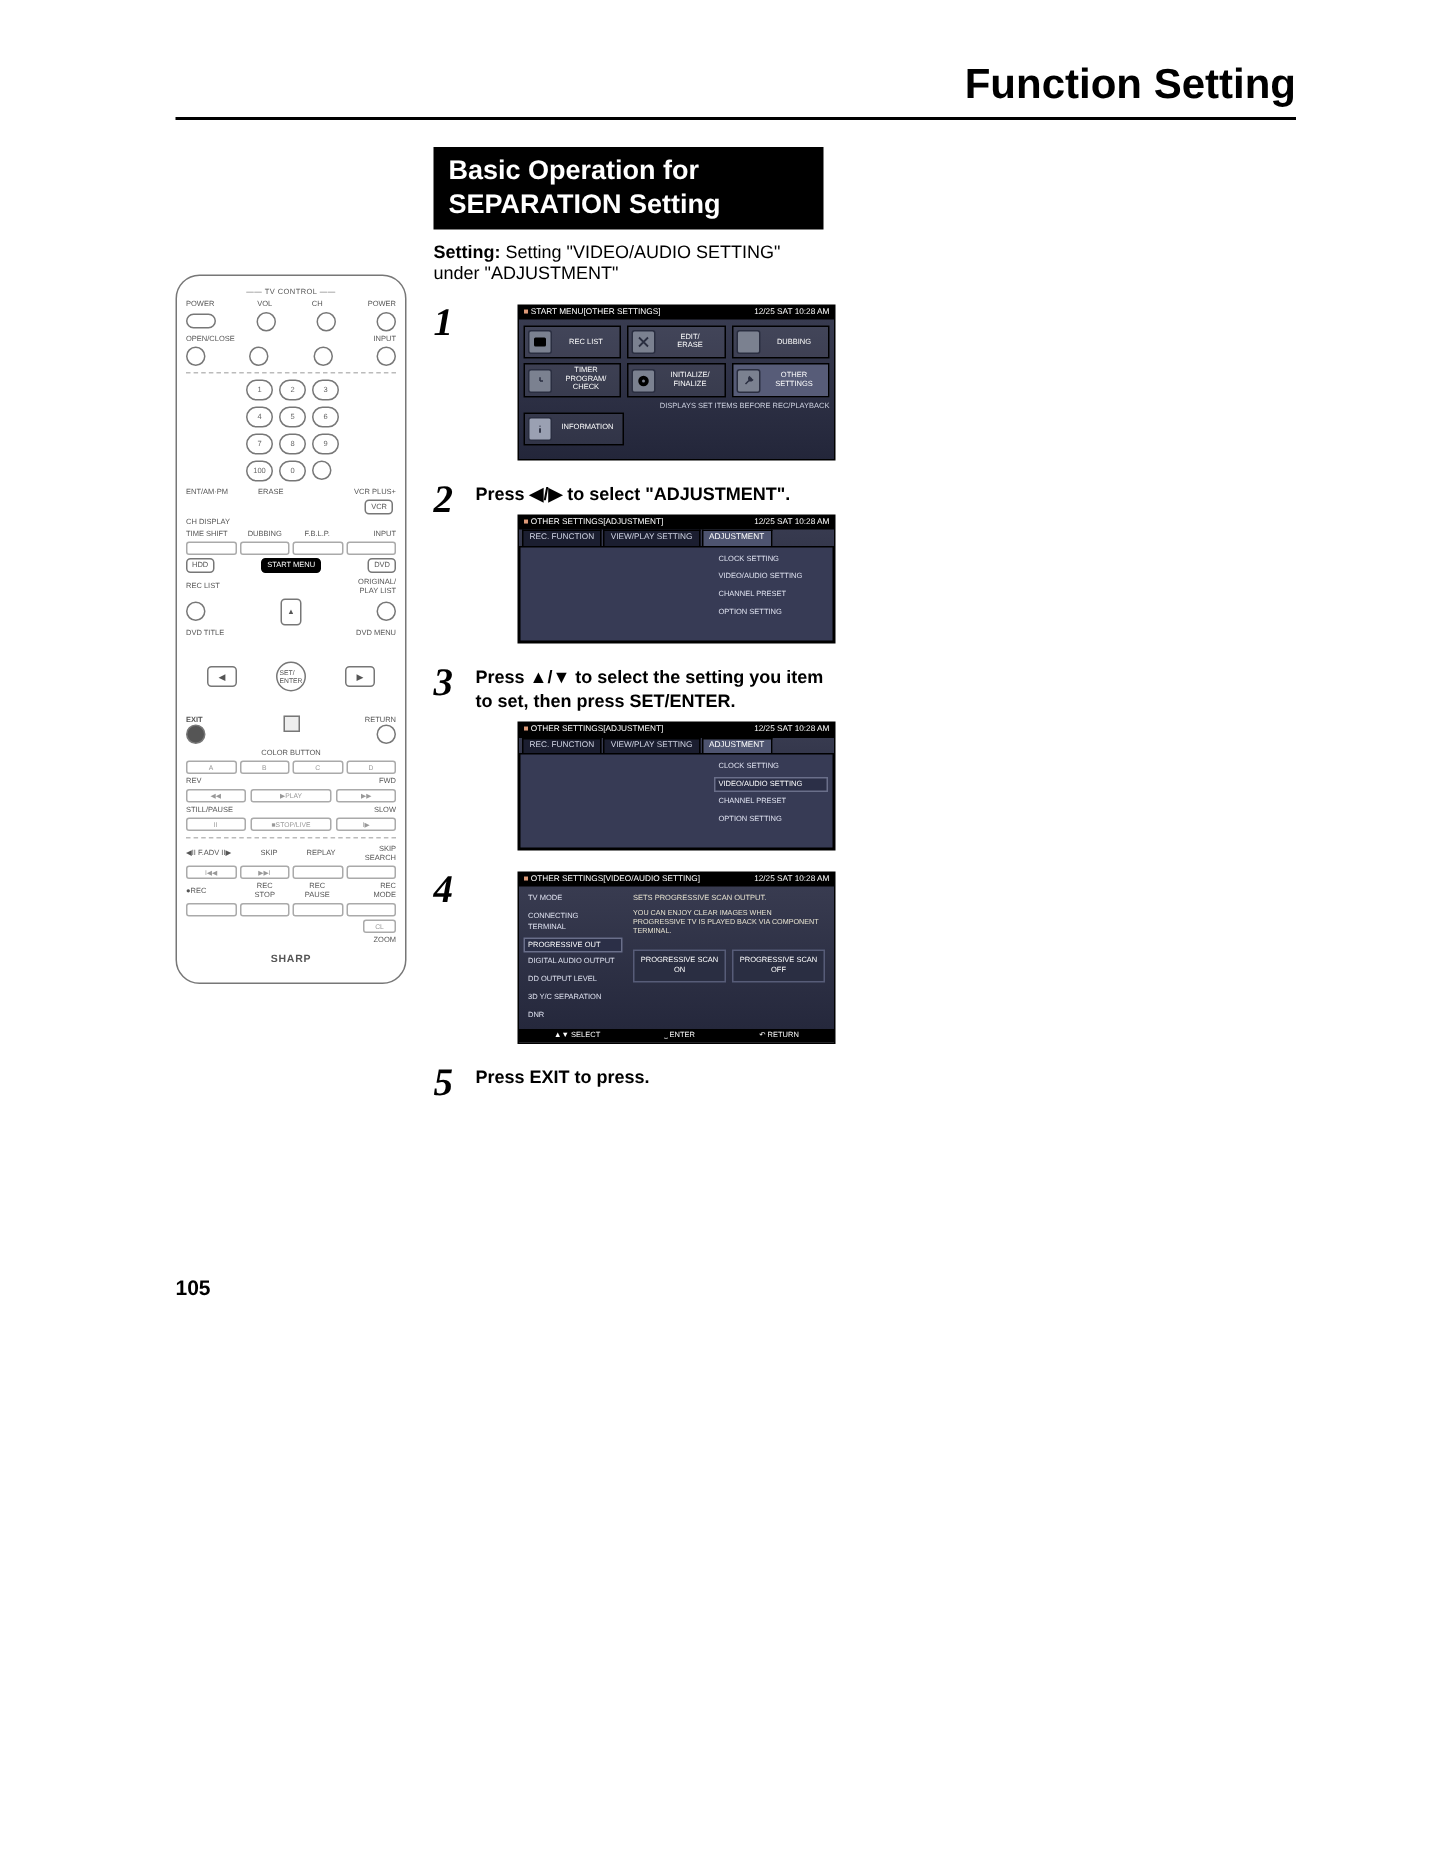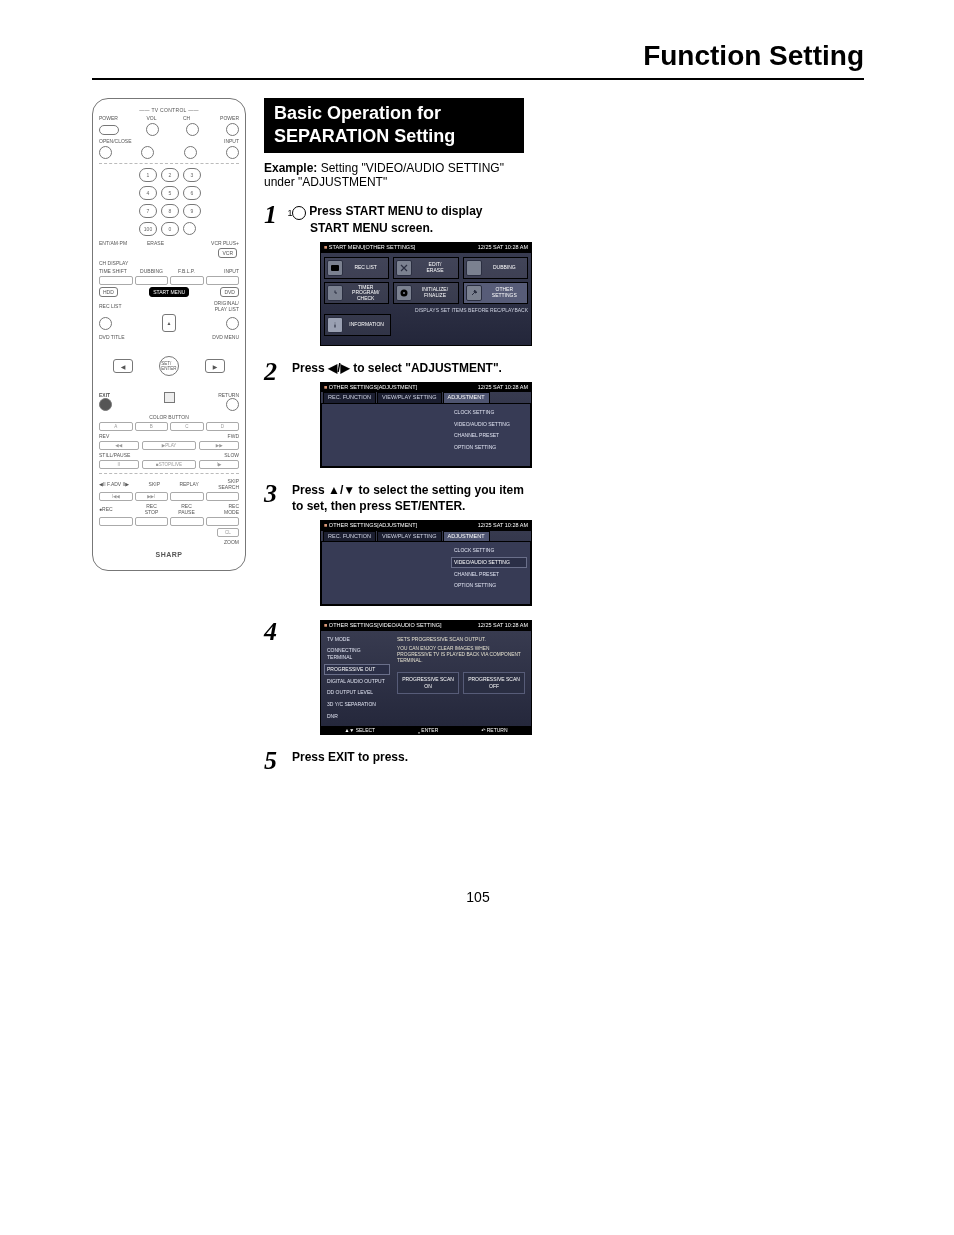--- a/index.html
+++ b/index.html
@@ -4,37 +4,37 @@
 <style>
   body {
     margin: 0;
     padding: 0;
     background: #fff;
     font-family: Arial, Helvetica, sans-serif;
     color: #000;
     width: 954px;
   }
   .page {
-    padding: 40px 90px 40px 92px;
+    padding: 40px 90px 40px 117px;
     position: relative;
   }
   .page-title {
     font-size: 28px;
     font-weight: bold;
     text-align: right;
     margin-bottom: 6px;
   }
   .hr {
     border: none;
     border-top: 2px solid #000;
     margin: 0 0 18px 0;
   }
   .content {
     display: flex;
-    align-items: flex-start;
+    align-items: center;
   }
   
   .remote {
     width: 140px;
     border: 1px solid #777;
     border-radius: 16px;
     padding: 8px 6px 12px 6px;
     font-size: 5px;
     color: #555;
     background: #fff;
@@ -354,22 +354,22 @@
     display:flex;
     justify-content:space-around;
     font-size:5px;
     background:#000;
     padding:1px 2px;
   }
   .osd .footbar span::before { content:""; }
   .osd .clearfix::after { content:""; display:block; clear:both; }
 
   .page-number {
-    text-align: center;
-    font-weight: normal;
+    text-align: left;
+    font-weight: bold;
     font-size: 14px;
     margin-top: 110px;
   }
   .osd .ico svg path { fill:#2a2e40; stroke:#2a2e40; }
   .osd .tile .ico.info { background:#9aa0b2; }
 </style>
 </head>
 <body>
 
 <div class="page">
@@ -544,30 +544,27 @@
       <div class="sharp">SHARP</div>
     </div>
 
     <div class="main">
       <div class="black-header">
         <span>Basic Operation for</span><br>
         <span>SEPARATION Setting</span>
       </div>
 
       <div class="example">
-        <b>Example:</b><span> Setting "VIDEO/AUDIO SETTING" under "ADJUSTMENT"</span>
+        <b>Setting:</b><span> Setting "VIDEO/AUDIO SETTING" under "ADJUSTMENT"</span>
       </div>
 
       <ol class="steps">
 
         <li>
           <div class="step-body">
-            <span class="part indent">
-              <span class="circ">1</span><b> Press </b><span class="k">START MENU</span><b> to display START MENU screen.</b>
-            </span>
           </div>
 
           <div class="osd">
             <div class="titlebar">
               <span class="left">START MENU[OTHER SETTINGS]</span>
               <span>12/25 SAT 10:28 AM</span>
             </div>
             <div class="osd-inner">
               <div class="icons-row">
                 <div class="tile">

